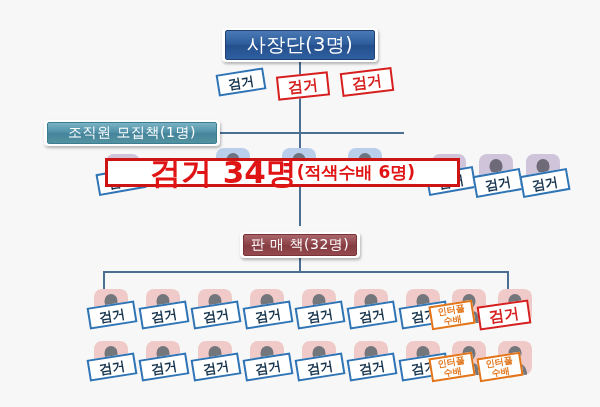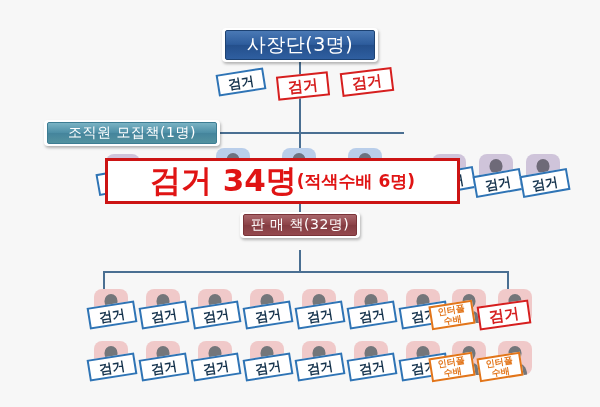--- a/index.html
+++ b/index.html
@@ -64,21 +64,21 @@
     background: linear-gradient(to bottom, #7ab3c4 0%, #4e8fa6 48%, #44849c 50%, #53929f 100%);
     border: 1px solid #3d7d93;
   }
 
   .box-right { left: 400px; top: 120px; width: 152px; height: 26px; font-size: 14px; }
   .box-right .inner {
     background: linear-gradient(to bottom, #6a6588 0%, #4b456c 48%, #433d62 50%, #524c72 100%);
     border: 1px solid #3a3457;
   }
 
-  .box-sales { left: 240px; top: 212px; width: 120px; height: 26px; font-size: 14px; }
+  .box-sales { left: 240px; top: 232px; width: 120px; height: 26px; font-size: 14px; }
   .box-sales .inner {
     background: linear-gradient(to bottom, #a9666b 0%, #8d4348 48%, #833c41 50%, #94494e 100%);
     border: 1px solid #7a3338;
   }
 
   
   .avatar {
     position: absolute;
     width: 34px;
     height: 34px;
@@ -149,21 +149,21 @@
     justify-content: center;
     line-height: 1.15;
   }
 
   
   .banner {
     position: absolute;
     left: 105px;
     top: 158px;
     width: 355px;
-    height: 46px;
+    height: 29px;
     box-sizing: border-box;
     background: #ffffff;
     border: 3px solid #cc1414;
     display: flex;
     align-items: center;
     justify-content: center;
     color: #e01414;
     z-index: 40;
   }
   .banner .big {

